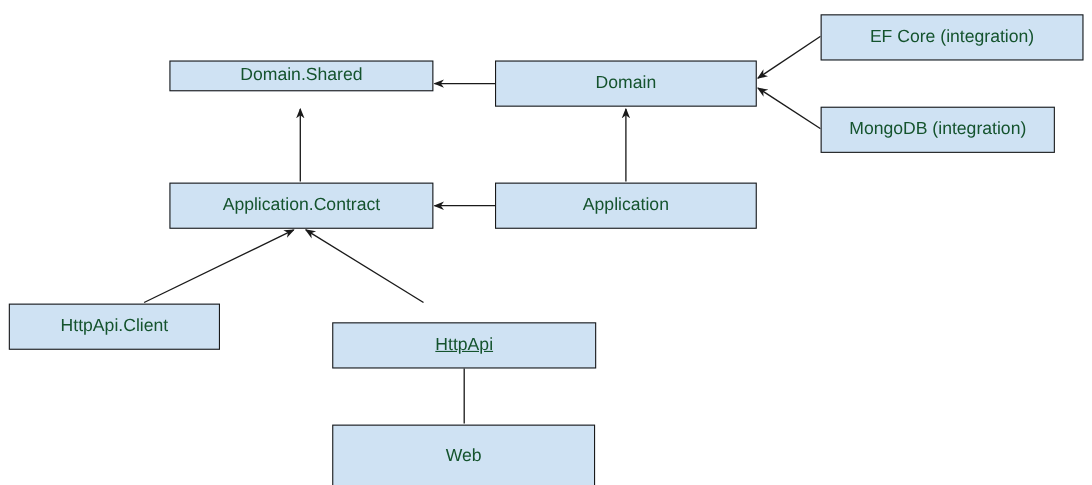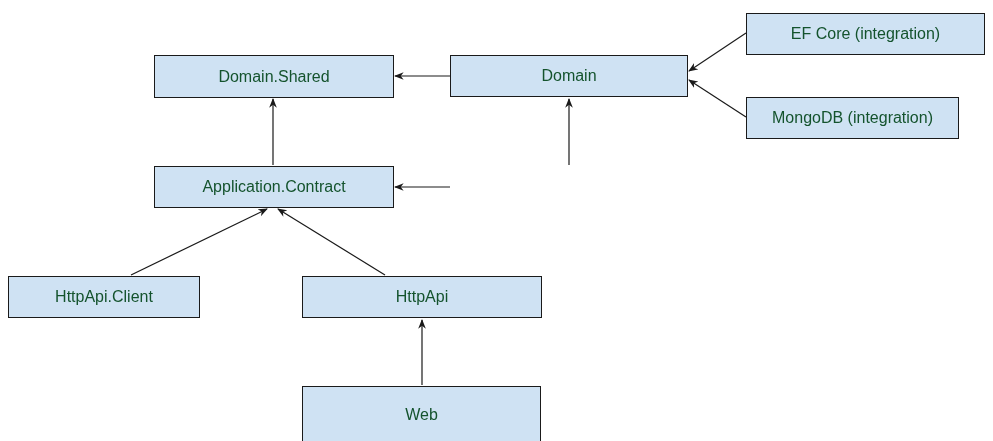--- a/index.html
+++ b/index.html
@@ -32,28 +32,28 @@
     box-sizing: border-box;
     background: #cfe2f3;
     border: 1.5px solid #1a1a1a;
     display: flex;
     align-items: center;
     justify-content: center;
     font-size: 16px;
     color: #14532d;
     white-space: nowrap;
   }
-  #n-domain-shared        { left: 154px; top: 55px;  width: 240px; height: 43px; }
+  #n-domain-shared        { left: 154px; top: 55px;  width: 240px; height: 28px; }
   #n-domain               { left: 450px; top: 55px;  width: 238px; height: 42px; }
   #n-ef-core              { left: 746px; top: 13px;  width: 239px; height: 42px; }
   #n-mongodb              { left: 746px; top: 97px;  width: 213px; height: 42px; }
   #n-application-contract { left: 154px; top: 166px; width: 240px; height: 42px; }
   #n-application          { left: 450px; top: 166px; width: 238px; height: 42px; }
   #n-httpapi-client       { left: 8px;   top: 276px; width: 192px; height: 42px; }
-  #n-httpapi              { left: 302px; top: 276px; width: 240px; height: 42px; }
+  #n-httpapi              { left: 302px; top: 293px; width: 240px; height: 42px; text-decoration: underline; }
   #n-web                  { left: 302px; top: 386px; width: 239px; height: 58px; }
 </style>
 </head>
 <body>
 
 <div class="canvas">
 
   <svg class="edges" width="993" height="441" viewBox="0 0 993 441" xmlns="http://www.w3.org/2000/svg">
     <defs>
       <marker id="arrow" viewBox="0 0 10 10" refX="9" refY="5" markerWidth="8" markerHeight="8" orient="auto-start-reverse">
@@ -74,20 +74,21 @@
   <div class="node" id="n-domain-shared">Domain.Shared</div>
 
   <div class="node" id="n-domain">Domain</div>
 
   <div class="node" id="n-ef-core">EF Core (integration)</div>
 
   <div class="node" id="n-mongodb">MongoDB (integration)</div>
 
   <div class="node" id="n-application-contract">Application.Contract</div>
 
+  <div class="node" id="n-application">Application</div>
 
   <div class="node" id="n-httpapi-client">HttpApi.Client</div>
 
   <div class="node" id="n-httpapi">HttpApi</div>
 
   <div class="node" id="n-web">Web</div>
 
 </div>
 
 </body></html>

